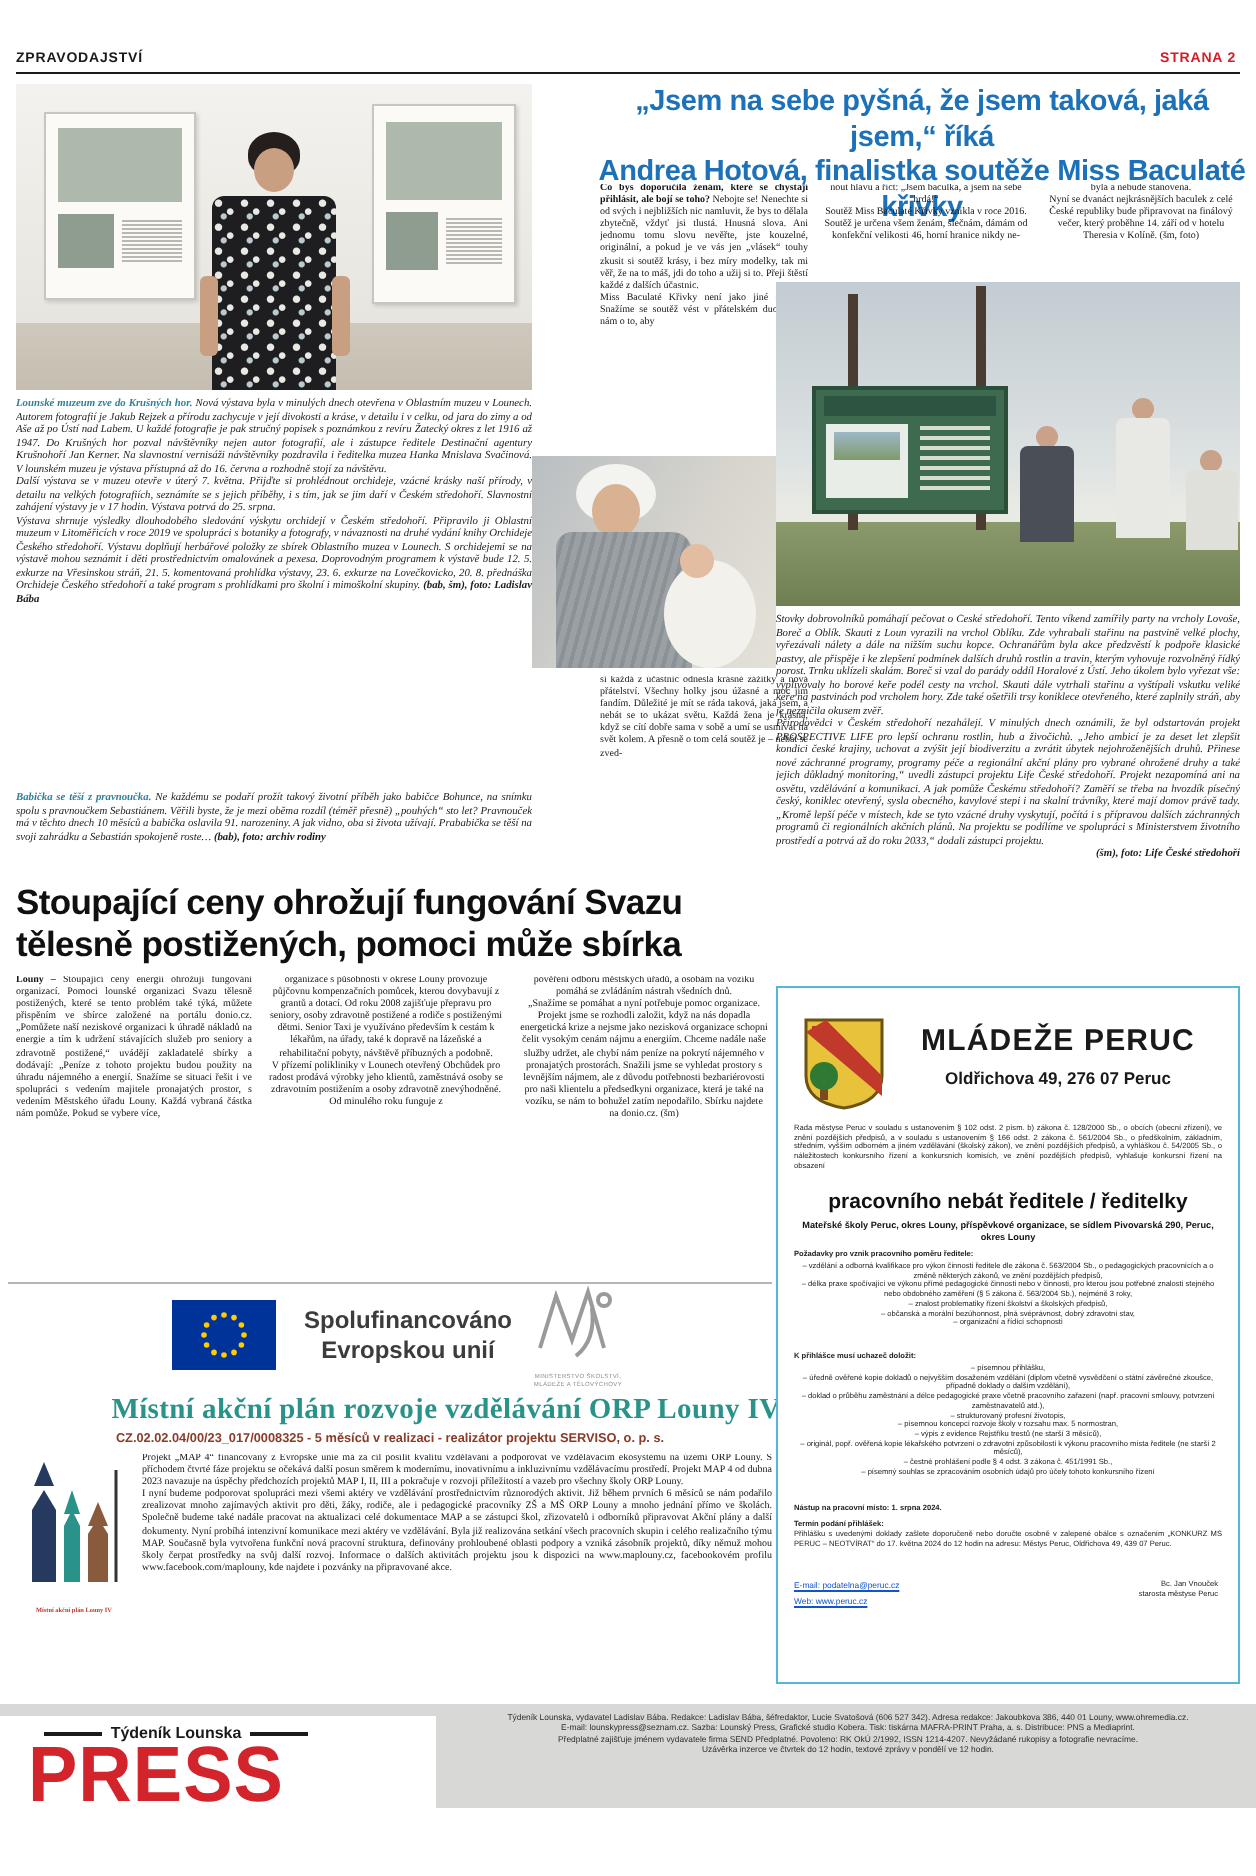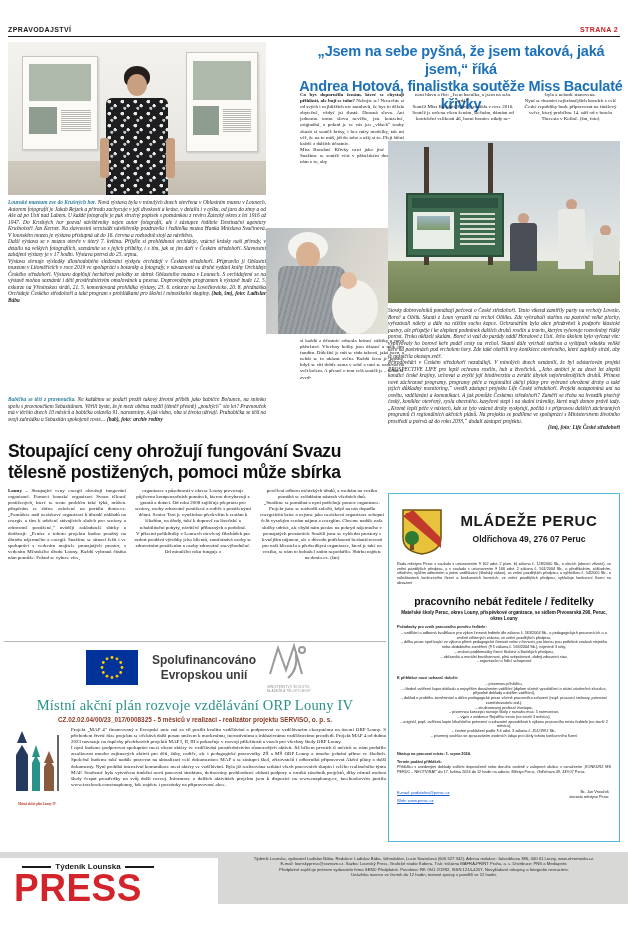--- a/index.html
+++ b/index.html
@@ -48,21 +48,21 @@
   .hill-sign{position:absolute;background:#3e6b4f;border:2px solid #2c4f39;}
   .hill-sign .band{position:absolute;left:4%;top:5%;width:92%;height:16%;background:#2c5440;}
   .hill-sign .panel{position:absolute;left:5%;top:28%;width:44%;height:62%;background:#e9ede7;}
   .hill-sign .panel-in{position:absolute;left:10%;top:10%;width:80%;height:38%;background:linear-gradient(#9db7c6,#7f9b6c);}
   .hill-sign .rows{position:absolute;left:55%;top:30%;width:38%;height:58%;background:repeating-linear-gradient(#d8decf 0 2px,#3e6b4f 2px 5px);}
   .person-head{position:absolute;background:#caa189;border-radius:50%;}
   .person-body{position:absolute;border-radius:4px 4px 0 0;}
 
   .eu-label{font-size:12px;line-height:14.5px;font-weight:600;color:#3c3c3c;}
   .msmt-cap{font-size:3px;line-height:3.6px;color:#8c8c8c;text-align:center;letter-spacing:.2px;}
-  .map-h{font-family:"Liberation Serif",serif;font-weight:normal;font-size:14.5px;color:#2a9389;text-align:center;letter-spacing:.2px;}
+  .map-h{font-family:"Liberation Serif",serif;font-weight:bold;font-size:14.5px;color:#2a9389;text-align:center;letter-spacing:.2px;margin-left:28px;}
   .map-sub{font-size:6.4px;font-weight:bold;color:#8a3c28;text-align:center;}
   .map-logo-wrap{float:left;width:58px;height:86px;margin:0 5px 2px 0;}
   .map-logo-cap{font-size:3.2px;color:#c0392b;font-weight:bold;text-align:center;line-height:3.6px;}
 
   .peruc-box{border:1px solid #53b7d8;background:#ffffff;}
   .peruc-title{font-weight:bold;font-size:15px;letter-spacing:.6px;color:#1a1a1a;text-align:center;}
   .peruc-addr{font-weight:bold;font-size:8.5px;color:#1a1a1a;text-align:center;}
   .tiny{font-size:3.8px;line-height:4.7px;color:#222;}
   .tiny-b{font-weight:bold;}
   .peruc-subject{font-weight:bold;font-size:10.5px;text-align:center;color:#111;}

